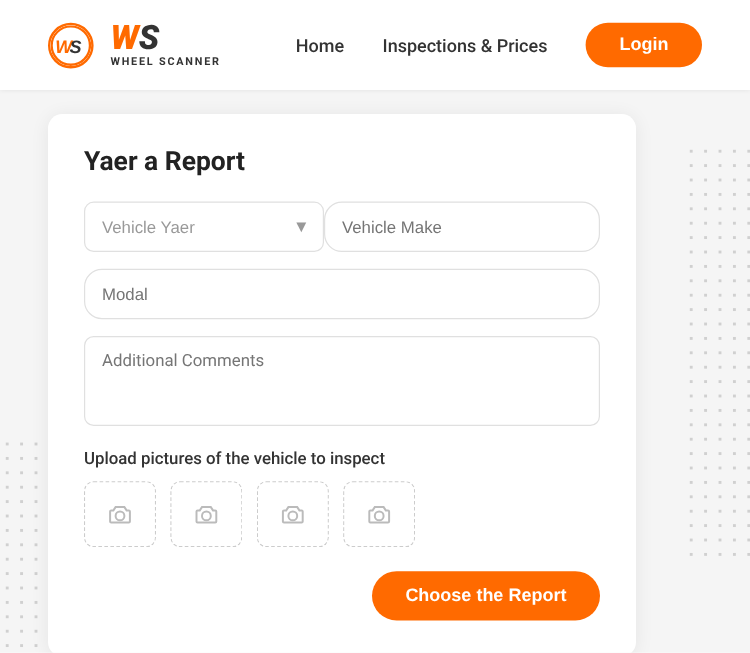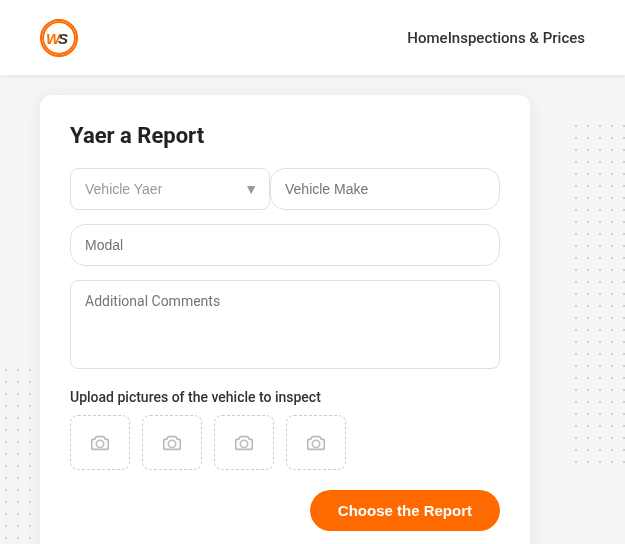--- a/index.html
+++ b/index.html
@@ -95,20 +95,21 @@
       display: flex;
       align-items: center;
       justify-content: center;
       margin-right: 8px;
       overflow: hidden;
     }
 
     .nav-links {
       display: flex;
       align-items: center;
+      gap: 32px;
     }
 
     .nav-link {
       color: #333;
       text-decoration: none;
       font-size: 15px;
       font-weight: 500;
     }
 
     .nav-login-btn {
@@ -194,21 +195,21 @@
     .form-color-row {
       margin-bottom: 14px;
     }
 
     .form-color-row .form-input {
       width: 100%;
     }
 
     .form-textarea {
       width: 100%;
-      height: 89px;
+      height: 75px;
       border: 1.5px solid #e0e0e0;
       border-radius: 8px;
       padding: 12px 14px;
       font-size: 14px;
       color: #000000;
       background: #fff;
       outline: none;
       resize: none;
       font-family: inherit;
       margin-bottom: 16px;
@@ -264,25 +265,32 @@
 
 <nav class="navbar">
   <div class="logo-container">
     <div class="logo-circle">
       <svg width="34" height="34" viewBox="0 0 34 34">
         <circle cx="17" cy="17" r="16" fill="#fff" stroke="#ff6a00" stroke-width="2"></circle>
         <text x="4" y="23" font-size="15" font-weight="900" fill="#ff6a00" font-style="italic" font-family="Arial">W</text>
         <text x="16" y="23" font-size="15" font-weight="900" fill="#333" font-style="italic" font-family="Arial">S</text>
       </svg>
     </div>
+    <div class="logo-wrap">
+      <span class="logo-ws">
+        <span style="color:#ff6a00">W</span><span style="color:#333">S</span>
+      </span>
+      <span class="logo-text">WHEEL SCANNER</span>
+    </div>
   </div>
 
   <div class="nav-links">
     <a class="nav-link">Home</a>
     <a class="nav-link">Inspections &amp; Prices</a>
+    <button class="nav-login-btn">Login</button>
   </div>
 </nav>
 
 <div class="main-content">
   <div class="card">
     <h2 class="card-title">Yaer a Report</h2>
 
     
     <div class="form-row">
       <div class="form-select-wrapper">

